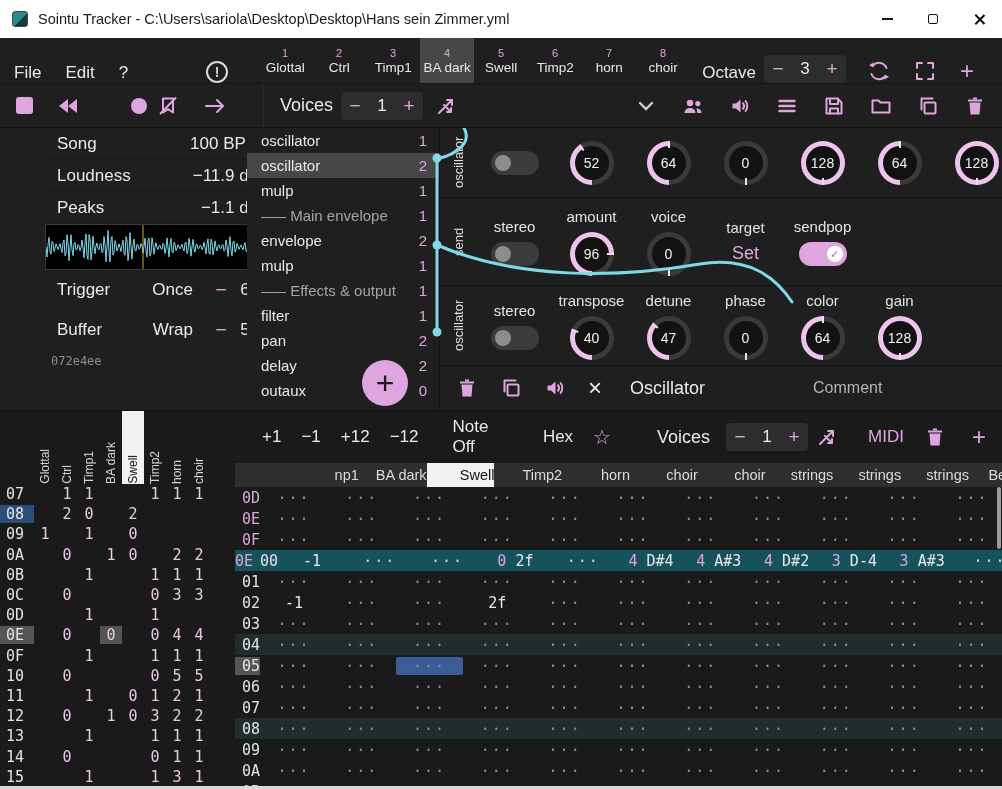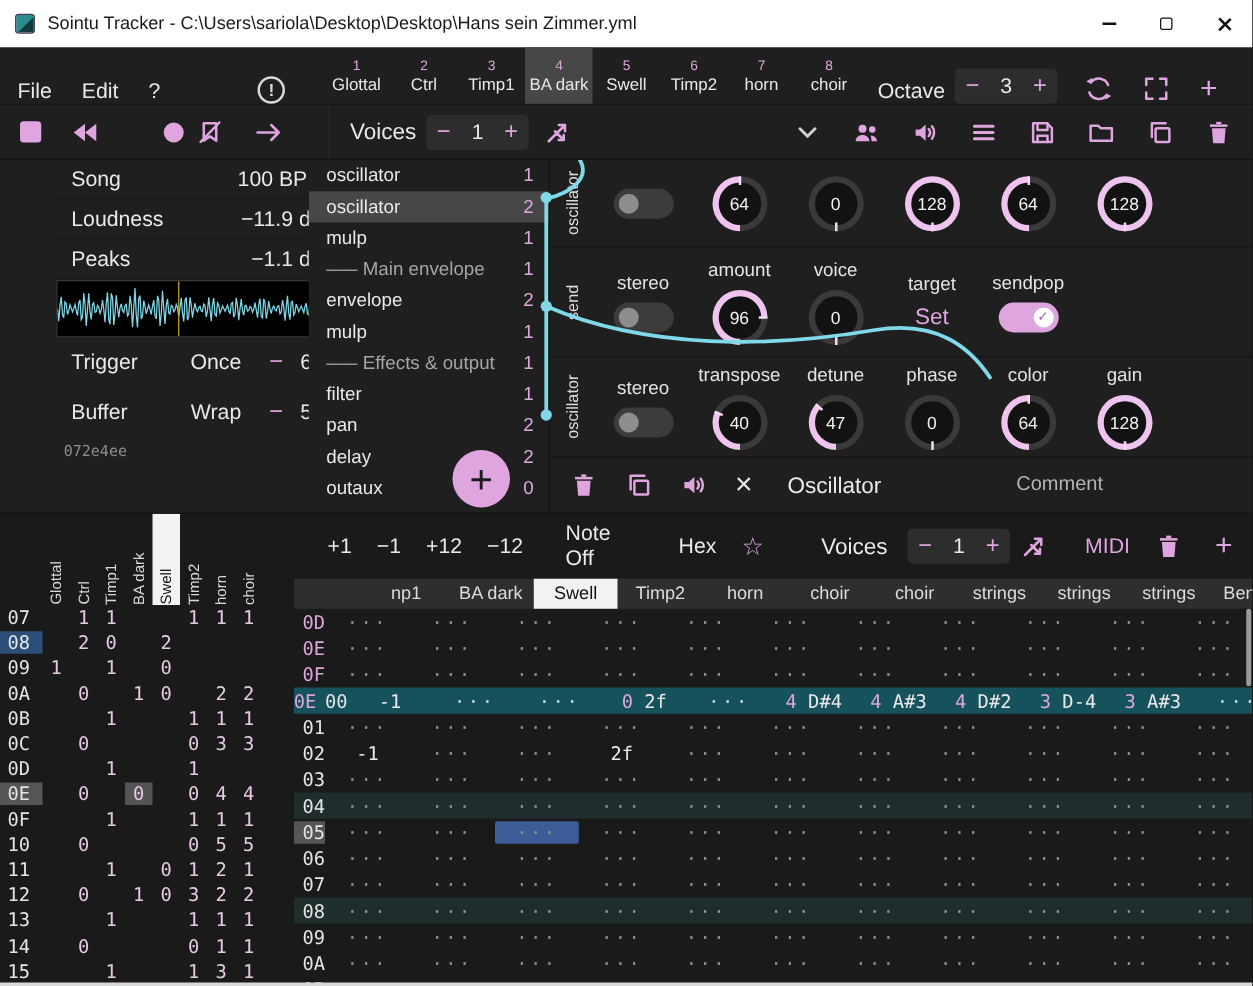--- a/index.html
+++ b/index.html
@@ -118,21 +118,21 @@
   
   .bottom-right{position:absolute;left:235px;top:410px;width:767px;height:379px;background:var(--bg2);border-top:1px solid #141414;overflow:hidden;}
   .ne-toolbar{height:52px;display:flex;align-items:center;padding-left:27px;gap:20px;}
   .ne-tb-btn{font-size:17px;color:var(--txt);cursor:default;}
   .ne-star{font-size:20px;color:var(--pink);}
   .ne-voices{display:flex;align-items:center;gap:8px;margin-left:26px;}
   .ne-midi{font-size:17px;color:var(--pink);margin-left:10px;}
   .ne-tb-right{display:flex;align-items:center;gap:26px;margin-left:auto;padding-right:16px;}
   .ne-plus{font-size:24px;color:var(--pink);line-height:1;}
   .ne-headers{height:24px;background:#2e2e2e;display:flex;align-items:center;padding-left:56px;}
-  .ne-hcell{flex:0 0 67.8px;text-align:center;font-size:14.5px;color:#dcdcdc;white-space:nowrap;overflow:hidden;cursor:default;}
+  .ne-hcell{flex:0 0 67.8px;text-align:right;font-size:14.5px;color:#dcdcdc;white-space:nowrap;overflow:hidden;cursor:default;}
   .ne-hcell.selected{background:#f2f2f2;color:#111;height:100%;line-height:24px;}
   .ne-grid{font-family:"DejaVu Sans Mono",monospace;font-size:15px;}
   .ne-row{display:flex;height:21px;align-items:center;}
   .ne-row.cursor{background:var(--cursor);}
   .ne-row.beat{background:var(--beat);}
   .ne-ord{width:26px;text-align:right;color:var(--pink);}
   .ne-idx{width:30px;padding-left:7px;color:#e4e4e4;}
   .ne-idx.hlgray{background:#555;}
   .ne-row.pre .ne-idx{color:var(--pink);}
   .ne-cell{flex:0 0 67.8px;text-align:center;white-space:nowrap;}
@@ -383,20 +383,28 @@
         <div class="unit-prow unit-prow0">
           <div class="vert-label">oscillator</div>
           <div class="param-cols">
             <div class="param-col">
               <div class="toggle">
                 <div class="toggle-knob"></div>
               </div>
             </div>
             <div class="param-col">
               <div class="knob">
+                <div class="knob-ring" style="background: conic-gradient(from 180deg, rgb(238, 195, 238) 146deg, rgb(58, 58, 58) 146deg, rgb(58, 58, 58) 360deg);"></div>
+                <div class="knob-inner"></div>
+                <div class="knob-ptr" style="transform: rotate(326deg);"></div>
+                <div class="knob-val">52</div>
+              </div>
+            </div>
+            <div class="param-col">
+              <div class="knob">
                 <div class="knob-ring" style="background: conic-gradient(from 180deg, rgb(238, 195, 238) 180deg, rgb(58, 58, 58) 180deg, rgb(58, 58, 58) 360deg);"></div>
                 <div class="knob-inner"></div>
                 <div class="knob-ptr" style="transform: rotate(360deg);"></div>
                 <div class="knob-val">64</div>
               </div>
             </div>
             <div class="param-col">
               <div class="knob">
                 <div class="knob-ring" style="background: conic-gradient(from 180deg, rgb(238, 195, 238) 0deg, rgb(58, 58, 58) 0deg, rgb(58, 58, 58) 360deg);"></div>
                 <div class="knob-inner"></div>

